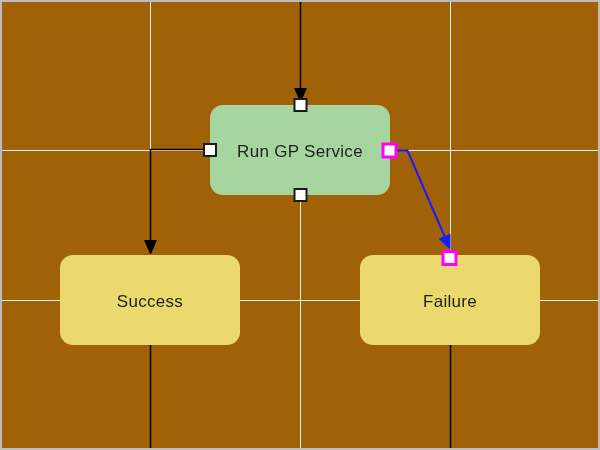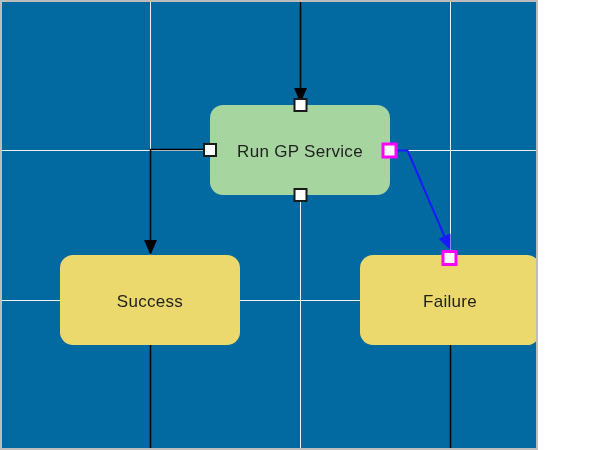--- a/index.html
+++ b/index.html
@@ -3,25 +3,25 @@
 <meta charset="utf-8">
 <style>
   html, body {
     margin: 0;
     padding: 0;
     background: #ffffff;
     font-family: "Liberation Sans", sans-serif;
   }
   .canvas {
     position: relative;
-    width: 538px;
+    width: 600px;
     height: 450px;
     box-sizing: border-box;
     border: 2px solid #bdbdbd;
-    background: #0369a1;
+    background: #a16207;
     overflow: hidden;
   }
   svg { display: block; }
   .gridline { stroke-width: 1; }
   .edge-line {
     fill: none;
     stroke-width: 1.5;
   }
   .edge-line.selected { stroke-width: 2; }
   .node-rect { stroke: none; }

